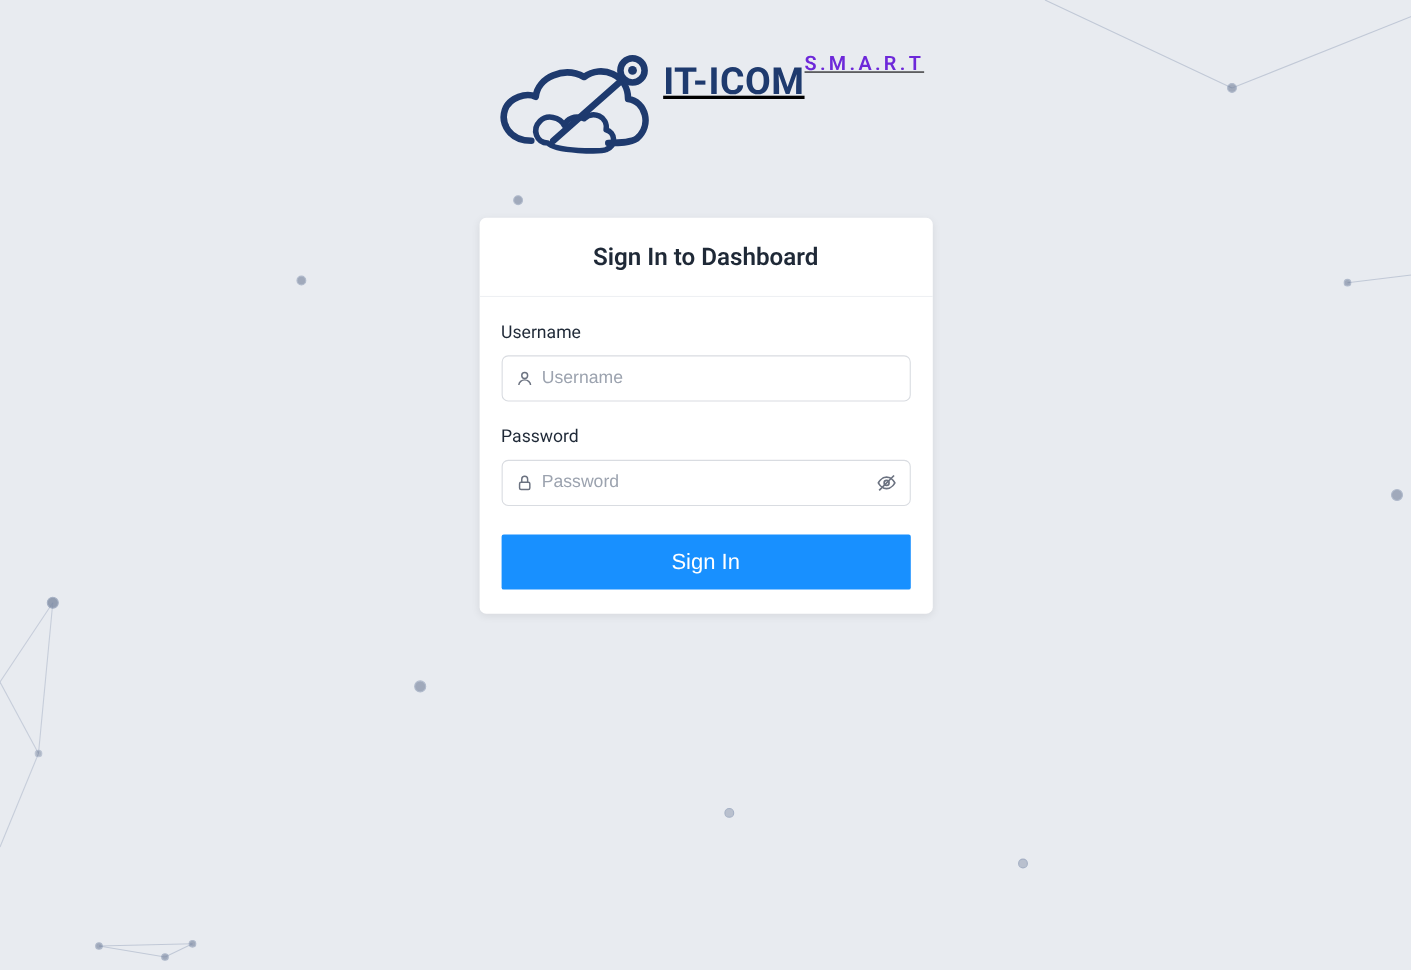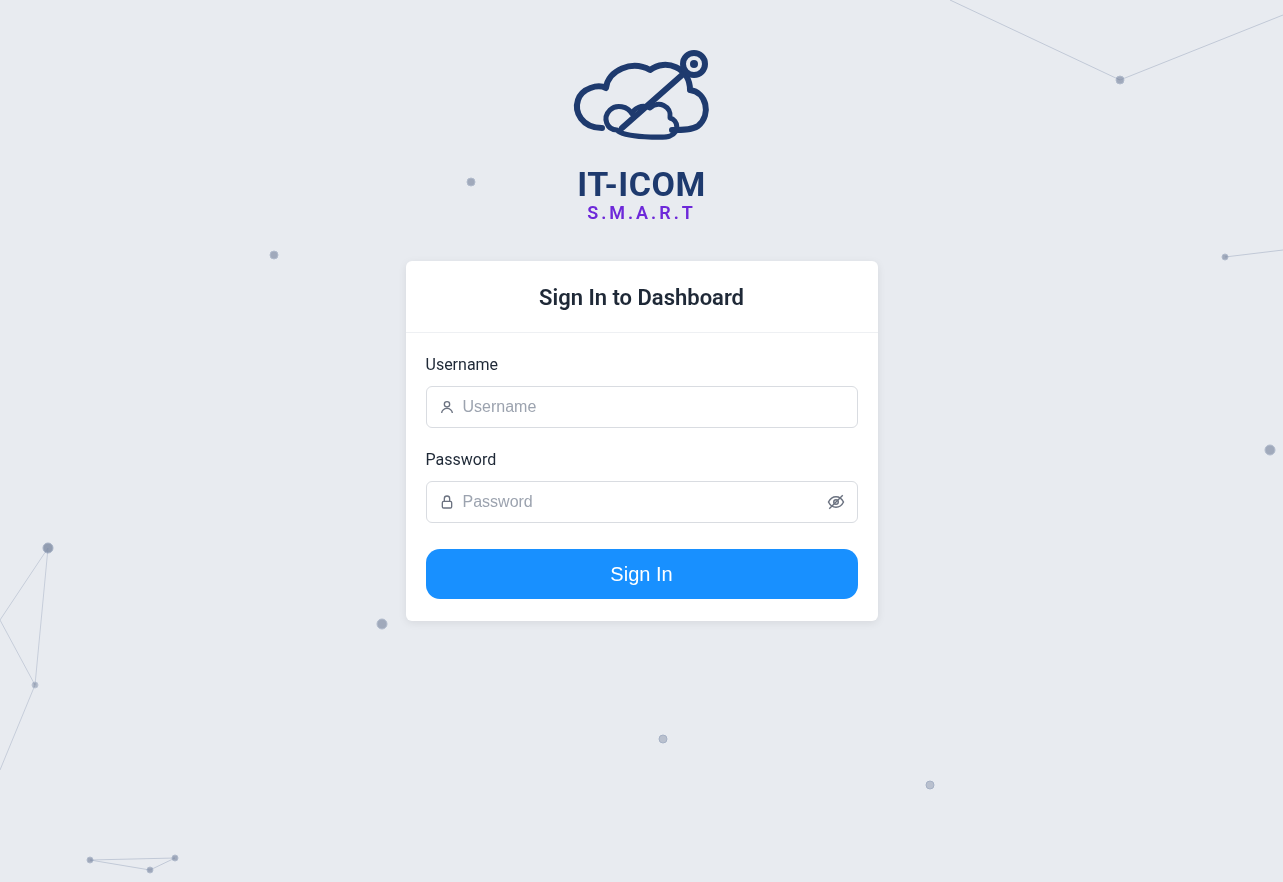--- a/index.html
+++ b/index.html
@@ -27,44 +27,45 @@
     .content {
       position: relative;
       z-index: 1;
       display: flex;
       flex-direction: column;
       align-items: center;
       padding-top: 50px;
     }
     .logo-block {
       display: flex;
-      flex-direction: column;
-      align-items: center;
+      flex-direction: row;
+      align-items: flex-start;
       margin-bottom: 38px;
+      text-decoration: underline;
     }
     .logo-svg {
       width: 160px;
       height: 110px;
     }
     .logo-text {
       font-size: 34px;
       font-weight: 700;
       letter-spacing: 0.5px;
       color: #1e3a6e;
       margin-top: 4px;
     }
     .logo-sub {
       font-size: 18px;
       font-weight: 600;
       letter-spacing: 3px;
       color: #6d28d9;
       margin-top: -2px;
     }
     .card {
-      width: 472px;
+      width: 412px;
       background: #ffffff;
       border-radius: 6px;
       box-shadow: 0 2px 8px rgba(0,0,0,0.08);
     }
     .card-header {
       padding: 24px 20px 22px;
       text-align: center;
       border-bottom: 1px solid #eef0f3;
     }
     .card-title {
@@ -117,21 +118,21 @@
       cursor: pointer;
       display: flex;
       align-items: center;
       padding-left: 6px;
     }
     .signin-btn {
       width: 100%;
       height: 50px;
       background: #1890ff;
       border: none;
-      border-radius: 14px;
+      border-radius: 2px;
       color: #fff;
       font-size: 20px;
       font-weight: 500;
       cursor: pointer;
       margin-top: 4px;
     }
   </style>
 </head>
 <body>
 

